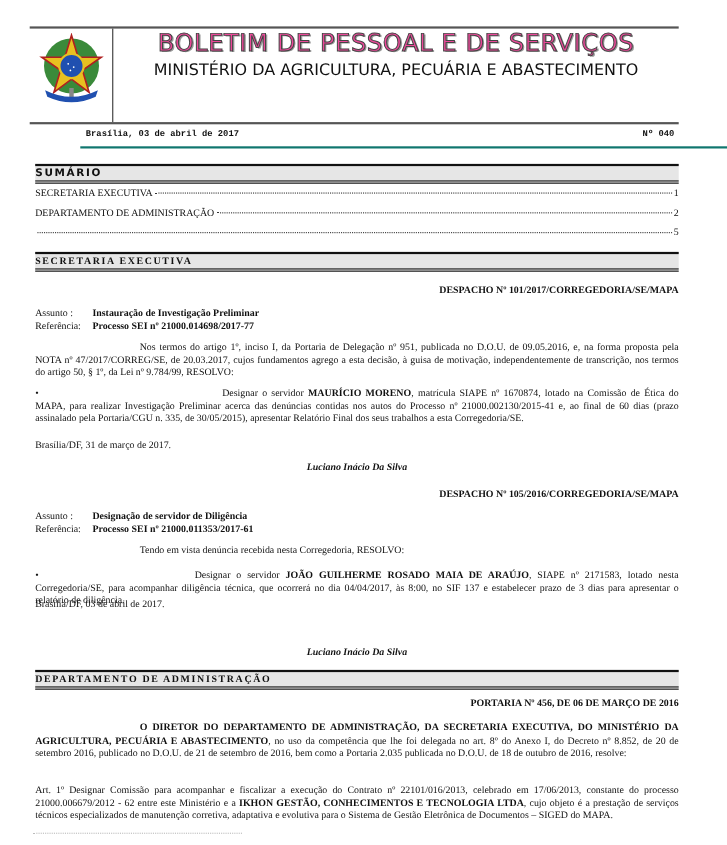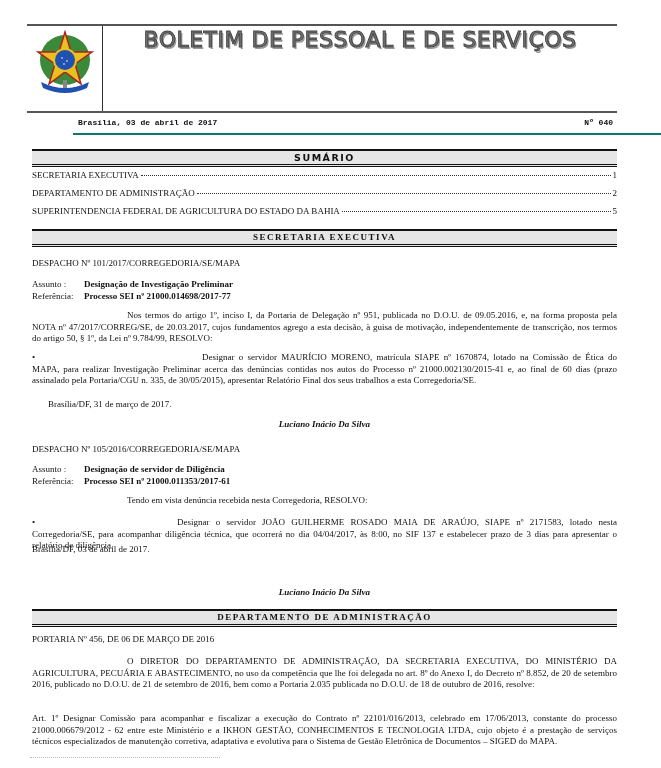--- a/index.html
+++ b/index.html
@@ -4,51 +4,51 @@
 <style>
   html, body { margin:0; padding:0; background:#fff; }
   body { width:661px; height:768px; overflow:hidden; position:relative; font-family:"Liberation Serif", serif; color:#111; }
   .page { position:absolute; left:27px; top:0; width:590px; }
 
   
   .masthead { position:absolute; left:0; top:24px; width:590px; height:85px; border-top:2px solid #555; border-bottom:2px solid #555; }
   .crest-cell { position:absolute; left:0; top:0; width:75px; height:85px; border-right:1px solid #333; }
   .crest { position:absolute; left:8px; top:4px; width:60px; height:66px; }
   .title-cell { position:absolute; left:76px; top:0; right:0; height:85px; text-align:center; }
-  .title-line { font-family:"DejaVu Sans", sans-serif; font-size:22px; line-height:23px; color:#737373; letter-spacing:0.5px;
+  .title-line { font-family:"DejaVu Sans", sans-serif; font-size:22px; line-height:23px; color:#ec4899; letter-spacing:0.5px;
     -webkit-text-stroke:0.9px #444; text-shadow:1.5px 1.5px 0 #999; }
   .title-line.l1 { margin-top:2px; }
   .ministry { font-family:"DejaVu Sans", sans-serif; font-size:14.5px; margin-top:5px; color:#111; }
 
   .dateline { position:absolute; left:0; top:111px; width:590px; height:22px; border-bottom:2px solid #0f766e; font-family:Liberation Mono, monospace; font-weight:bold; font-size:8px;margin-left:46px; }
   .dateline .left { position:absolute; left:5px; top:7px; }
   .dateline .right { position:absolute; right:50px; top:7px; }
 
   
-  .bar { position:absolute; left:5px; width:585px; height:13px; background:#e6e6e6; border-top:2px solid #111; border-bottom:3px double #111; text-align:center; font-size:9px; font-weight:bold; letter-spacing:1.5px; line-height:13px; }
+  .bar { position:absolute; left:5px; width:585px; height:13px; background:#e6e6e6; border-top:2px solid #111; border-bottom:3px double #111; text-align:left; font-size:9px; font-weight:bold; letter-spacing:1.5px; line-height:13px; }
   .bar.sans { font-family:"DejaVu Sans", sans-serif; font-size:9.5px; letter-spacing:1.5px; }
 
   
   .toc { position:absolute; left:5px; width:585px; font-size:9px; }
   .toc-row { position:absolute; left:0; width:585px; height:12px; display:flex; align-items:baseline; }
   .toc-label { white-space:nowrap; }
   .toc-dots { flex:1; border-bottom:1px dotted #333; margin:0 2px; transform:translateY(-2px); }
   .toc-page { white-space:nowrap; }
 
   .blk { position:absolute; left:5px; width:585px; font-size:9px; line-height:11.5px; }
-  .center { text-align:left; font-weight:normal; }
+  .center { text-align:right; font-weight:bold; }
   .justify { text-align:justify; }
   .meta { display:flex; }
   .meta .k { width:52px; }
   .meta .v { font-weight:bold; }
   .sig { text-align:center; font-weight:bold; font-style:italic; }
   .indent { display:inline-block; width:95px; }
   .indent2 { display:inline-block; width:170px; }
   .bullet { display:inline-block; width:0; }
-  b { font-weight:normal; }
+  b { font-weight:bold; }
   .faint { position:absolute; left:30px; top:757px; width:190px; height:2px; border-top:1px dotted #bbb; }
 </style>
 </head>
 <body>
 
 <div class="page">
 
   <div class="masthead">
     <div class="crest-cell">
       <svg class="crest" viewBox="0 0 60 66">
@@ -57,20 +57,21 @@
         <circle cx="30" cy="30" r="11" fill="#2050b0" stroke="#e8c020" stroke-width="2"></circle>
         <circle cx="27" cy="28" r="0.8" fill="#fff"></circle>
           <circle cx="32" cy="31" r="0.8" fill="#fff"></circle>
           <circle cx="29" cy="34" r="0.8" fill="#fff"></circle>
         <rect x="28" y="50" width="4" height="10" fill="#888"></rect>
         <path d="M6 52 Q30 64 54 52 L52 58 Q30 68 8 58 Z" fill="#2050b0"></path>
       </svg>
     </div>
     <div class="title-cell">
       <div class="title-line l1">BOLETIM DE PESSOAL E DE SERVIÇOS</div>
+      <div class="ministry">MINISTÉRIO DA AGRICULTURA, PECUÁRIA E ABASTECIMENTO</div>
     </div>
   </div>
 
   <div class="dateline">
     <span class="left">Brasília, 03 de abril de 2017</span>
     <span class="right">Nº 040</span>
   </div>
 
   <div class="bar sans" style="top:149px;">SUMÁRIO</div>
 
@@ -79,42 +80,41 @@
       <span class="toc-label">SECRETARIA EXECUTIVA</span>
       <span class="toc-dots"></span>
       <span class="toc-page">1</span>
     </div>
     <div class="toc-row" style="top:18px;">
       <span class="toc-label">DEPARTAMENTO DE ADMINISTRAÇÃO</span>
       <span class="toc-dots"></span>
       <span class="toc-page">2</span>
     </div>
     <div class="toc-row" style="top:36px;">
-      <span class="toc-label">SUPERINTENDENCIA FEDERAL DE AGRICULTURA DO ESTADO DA BAHIA</span>
       <span class="toc-dots"></span>
       <span class="toc-page">5</span>
     </div>
   </div>
 
   <div class="bar" style="top:229px;">SECRETARIA EXECUTIVA</div>
 
   <div class="blk center" style="top:258px;">DESPACHO Nº 101/2017/CORREGEDORIA/SE/MAPA</div>
   <div class="blk" style="top:279px;">
     <div class="meta">
         <span class="k">Assunto   :</span>
-        <span class="v">Designação de Investigação Preliminar</span>
+        <span class="v">Instauração de Investigação Preliminar</span>
       </div>
     <div class="meta">
         <span class="k">Referência:</span>
         <span class="v">Processo SEI nº 21000.014698/2017-77</span>
       </div>
   </div>
   <div class="blk justify" style="top:310px;"><span class="indent"></span><span>Nos termos do artigo 1º, inciso I, da Portaria de Delegação nº 951, publicada no D.O.U. de 09.05.2016, e, na forma proposta pela NOTA nº 47/2017/CORREG/SE, de 20.03.2017, cujos fundamentos agrego a esta decisão, à guisa de motivação, independentemente de transcrição, nos termos do artigo 50, § 1º, da Lei nº 9.784/99, RESOLVO:</span></div>
   <div class="blk justify" style="top:352px;"><span class="bullet">•</span><span class="indent2"></span><span>Designar o servidor </span><b>MAURÍCIO MORENO</b><span>, matrícula SIAPE nº 1670874, lotado na Comissão de Ética do MAPA, para realizar Investigação Preliminar acerca das denúncias contidas nos autos do Processo nº 21000.002130/2015-41 e, ao final de 60 dias (prazo assinalado pela Portaria/CGU n. 335, de 30/05/2015), apresentar Relatório Final dos seus trabalhos a esta Corregedoria/SE.</span></div>
-  <div class="blk" style="top:399px;margin-left:16px;">Brasília/DF, 31 de março de 2017.</div>
+  <div class="blk" style="top:399px;">Brasília/DF, 31 de março de 2017.</div>
   <div class="blk sig" style="top:419px;">Luciano Inácio Da Silva</div>
 
   <div class="blk center" style="top:444px;">DESPACHO Nº 105/2016/CORREGEDORIA/SE/MAPA</div>
   <div class="blk" style="top:464px;">
     <div class="meta">
         <span class="k">Assunto   :</span>
         <span class="v">Designação de servidor de Diligência</span>
       </div>
     <div class="meta">
         <span class="k">Referência:</span>

